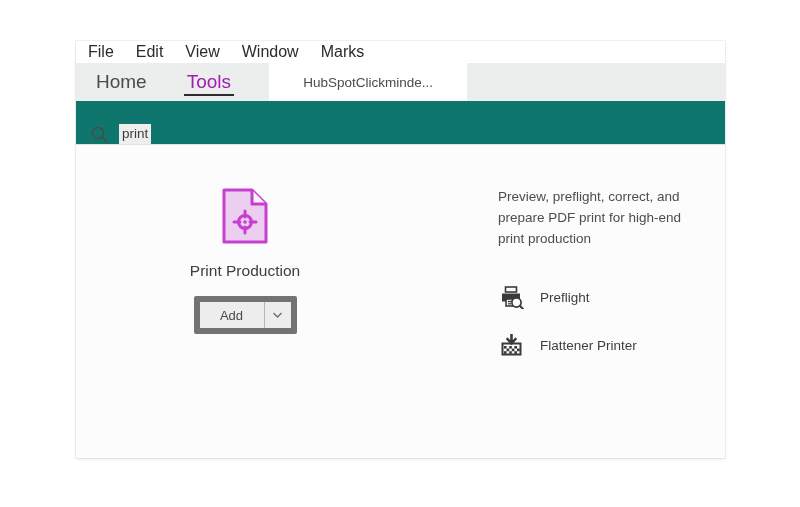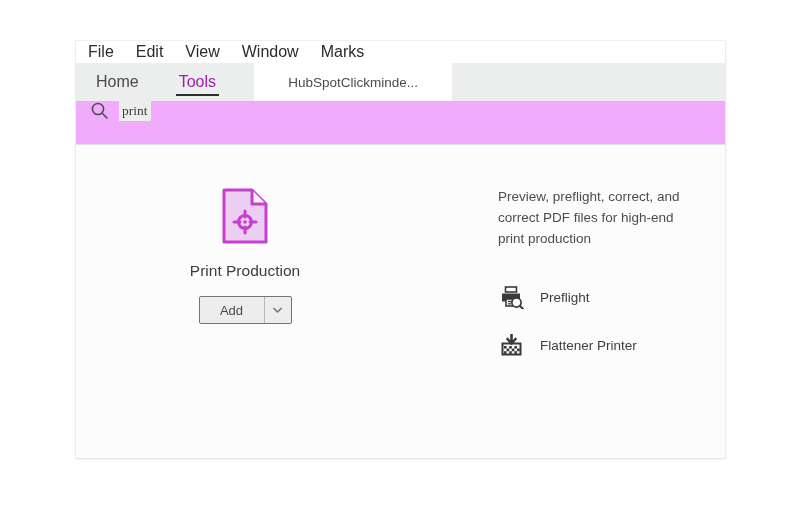--- a/index.html
+++ b/index.html
@@ -51,21 +51,21 @@
     background: #eceded;
     display: flex;
     align-items: stretch;
     position: relative;
   }
   .nav-tab {
     display: flex;
     align-items: center;
     justify-content: center;
     padding: 0 20px;
-    font-size: 16px;
+    font-size: 19px;
     color: #4a4a4a;
     position: relative;
     cursor: default;
     white-space: nowrap;
   }
   .nav-tab.active { color: #a21caf; }
   .nav-tab.active::after {
     content: "";
     position: absolute;
     left: 17px;
@@ -84,27 +84,26 @@
     color: #4b4b4b;
     margin-left: 18px;
     cursor: default;
     overflow: hidden;
     white-space: nowrap;
   }
 
   
   #search-bar {
     height: 44px;
-    background: #f0abfc;
-    display: flex;
-    align-items: flex-start;
+    background: #0f766e;
+    display: flex;
+    align-items: flex-end;
     padding-left: 14px;
     box-sizing: border-box;
     border-bottom: 1px solid #e2e2e2;
-    font-family: Liberation Serif, serif;
   }
   #search-icon { flex: 0 0 auto; display: block; margin-right: 10px; }
   #search-input-text {
     font-size: 13.5px;
     color: #3c3c3c;
     background: #eeeeee;
     padding: 1px 3px;
     line-height: 1.35;
   }
 
@@ -129,21 +128,21 @@
     margin-top: 17px;
     font-size: 15.5px;
     color: #3d3d3d;
     white-space: nowrap;
   }
 
   #add-split-button {
     margin-top: 16px;
     display: flex;
     height: 26px;
-    border: 1px solid #737373;
+    border: 6px solid #737373;
     border-radius: 2px;
     background: #ededed;
     overflow: hidden;
     cursor: default;
   }
   #add-button-main {
     width: 64px;
     display: flex;
     align-items: center;
     justify-content: center;
@@ -242,21 +241,21 @@
             <path d="M0.5 1 L4.5 5 L8.5 1" fill="none" stroke="#6b6b6b" stroke-width="1.3"></path>
           </svg>
         </div>
       </div>
     </div>
 
     <div id="right-col">
 
       <div id="tool-description">
         <div>Preview, preflight, correct, and</div>
-        <div>correct PDF files for high-end</div>
+        <div>prepare PDF print for high-end</div>
         <div>print production</div>
       </div>
 
       <div id="tool-list">
 
         <div class="tool-row">
           <span class="tool-row-icon">
             <svg width="24" height="23" viewBox="0 0 24 23">
               <rect x="5.5" y="1" width="11" height="5" fill="none" stroke="#3a3a3a" stroke-width="1.6"></rect>
               <path d="M2 7.5 H20 V15.5 H2 Z" fill="#3a3a3a"></path>

